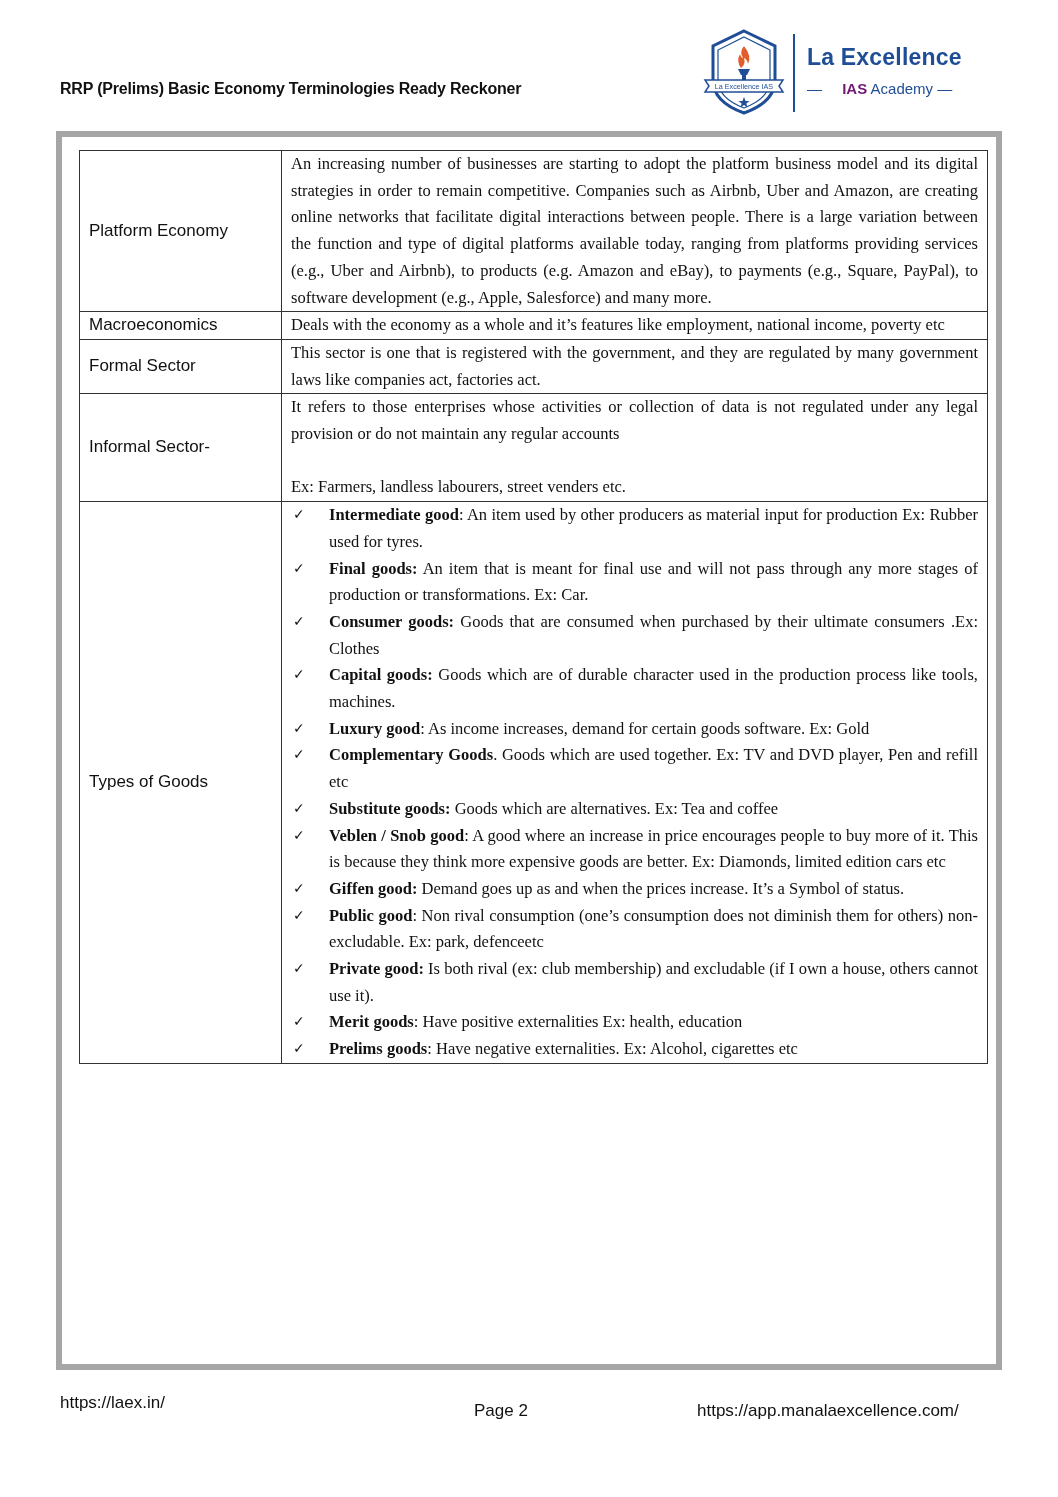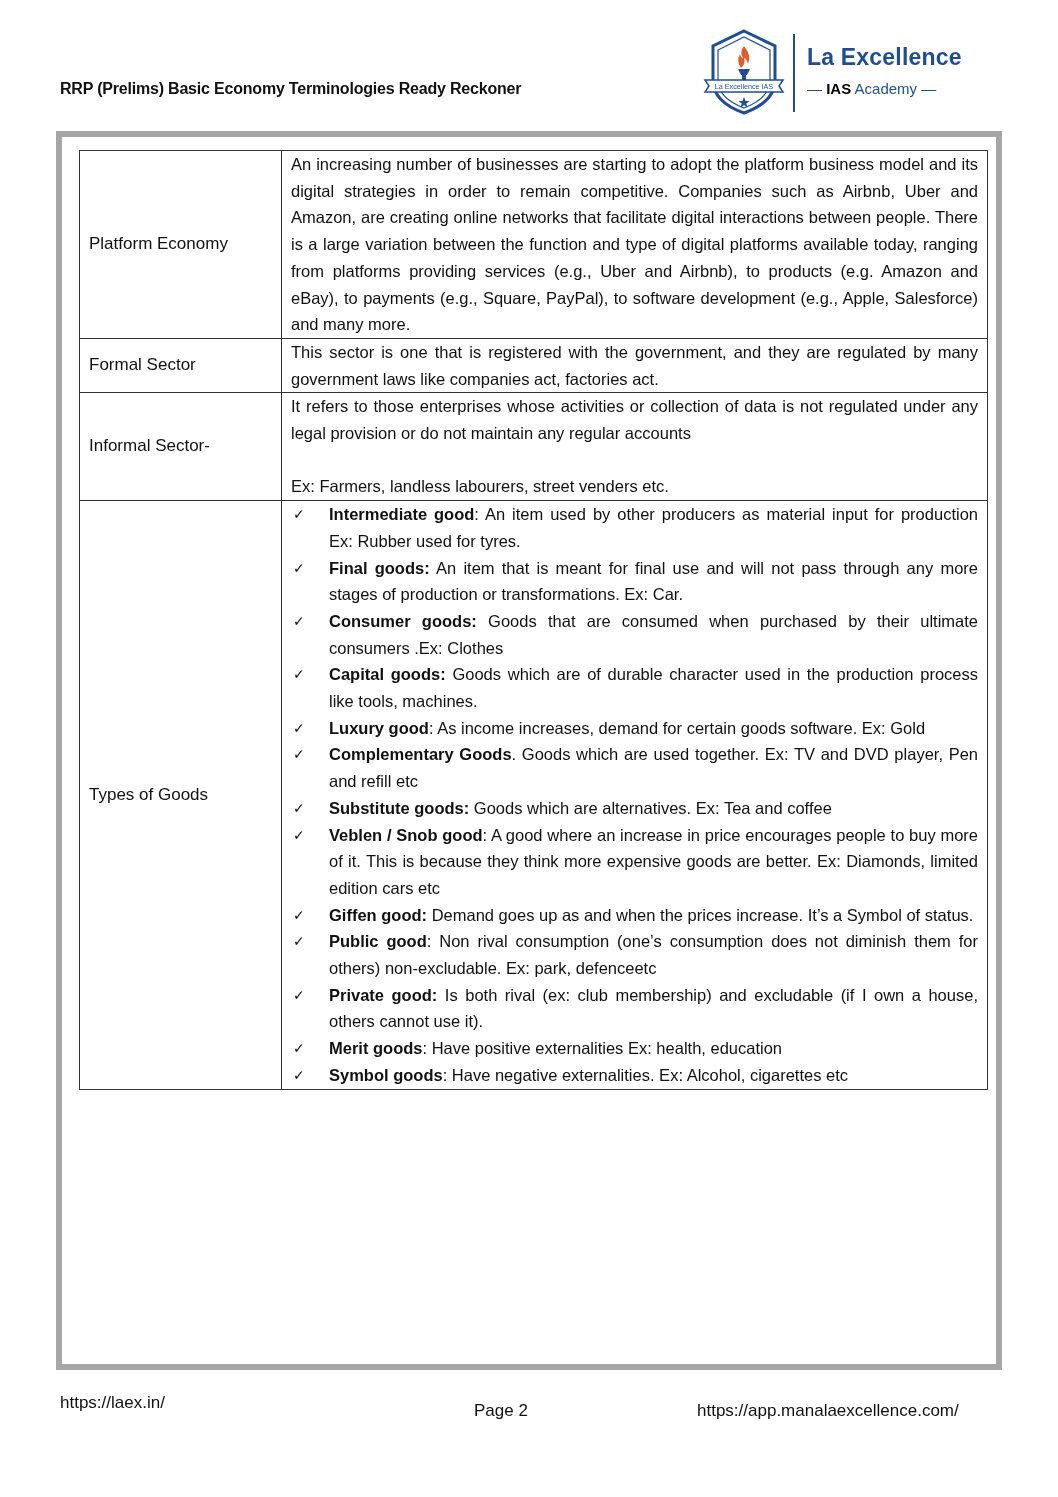--- a/index.html
+++ b/index.html
@@ -7,30 +7,30 @@
          font-family: "Liberation Sans", "DejaVu Sans", sans-serif; color: #111; }
 
   .doc-title { position: absolute; left: 60px; top: 80px; font-size: 16px; font-weight: bold;
                letter-spacing: -0.2px; color: #111; }
 
   .logo { position: absolute; left: 703px; top: 28px; width: 272px; height: 88px; }
   .logo .badge { position: absolute; left: 0; top: 0; width: 82px; height: 88px; }
   .logo .divider { position: absolute; left: 90px; top: 6px; width: 2px; height: 78px; background: #1f4e96; }
   .logo .brand { position: absolute; left: 104px; top: 16px; font-size: 23px; color: #1f4e96; font-weight: bold; letter-spacing: 0.2px; }
   .logo .sub { position: absolute; left: 104px; top: 52px; font-size: 15px; color: #1f4e96; white-space: nowrap; }
-  .logo .sub .ias { color: #000000; font-weight: bold; }
+  .logo .sub .ias { color: #701a75; font-weight: bold; margin-left: 16px; }
 
   .frame { position: absolute; left: 56px; top: 131px; width: 934px; height: 1227px;
            border: 6px solid #a6a6a6; background: #fff; }
 
   table.terms { position: absolute; left: 17px; top: 13px; width: 909px; border-collapse: collapse;
                 font-size: 16.5px; line-height: 26.7px; }
   table.terms td { border: 1.2px solid #333; vertical-align: middle; padding: 0 9px; }
   td.term { width: 183px; font-size: 17px; }
-  td.def { text-align: justify; }
+  td.def { text-align: justify; font-family: Liberation Serif, serif; }
   td.def .para { display: block; }
   td.def .blank { display: block; height: 26.7px; }
 
   ul.ticks { list-style: none; margin: 0; padding: 0; }
   ul.ticks li { position: relative; padding-left: 38px; text-align: justify; }
   ul.ticks li .tick { position: absolute; left: 2px; top: 0; font-size: 14px; }
   ul.ticks li .name { font-weight: bold; }
 
   .footer { position: absolute; top: 1393px; font-size: 17px; color: #111; }
   .footer.left { left: 60px; }
@@ -66,20 +66,26 @@
 <div class="frame">
   <table class="terms">
     <tbody>
       <tr>
         <td class="term">Platform Economy</td>
         <td class="def">
           <span class="para">An increasing number of businesses are starting to adopt the platform business model and its digital strategies in order to remain competitive. Companies such as Airbnb, Uber and Amazon, are creating online networks that facilitate digital interactions between people. There is a large variation between the function and type of digital platforms available today, ranging from platforms providing services (e.g., Uber and Airbnb), to products (e.g. Amazon and eBay), to payments (e.g., Square, PayPal), to software development (e.g., Apple, Salesforce) and many more.</span>
         </td>
       </tr>
       <tr>
+        <td class="term">Macroeconomics</td>
+        <td class="def">
+          <span class="para">Deals with the economy as a whole and it’s features like employment, national income, poverty etc</span>
+        </td>
+      </tr>
+      <tr>
         <td class="term">Formal Sector</td>
         <td class="def">
           <span class="para">This sector is one that is registered with the government, and they are regulated by many government laws like companies act, factories act.</span>
         </td>
       </tr>
       <tr>
         <td class="term">Informal Sector-</td>
         <td class="def">
           <span class="para">It refers to those enterprises whose activities or collection of data is not regulated under any legal provision or do not maintain any regular accounts</span>
           <span class="blank"></span>
@@ -95,21 +101,21 @@
             <li><span class="tick">✓</span><span class="name">Consumer goods:</span><span> Goods that are consumed when purchased by their ultimate consumers .Ex: Clothes</span></li>
             <li><span class="tick">✓</span><span class="name">Capital goods:</span><span> Goods which are of durable character used in the production process like tools, machines.</span></li>
             <li><span class="tick">✓</span><span class="name">Luxury good</span><span>: As income increases, demand for certain goods software. Ex: Gold</span></li>
             <li><span class="tick">✓</span><span class="name">Complementary Goods</span><span>. Goods which are used together. Ex: TV and DVD player, Pen and refill etc</span></li>
             <li><span class="tick">✓</span><span class="name">Substitute goods:</span><span> Goods which are alternatives.  Ex: Tea and coffee</span></li>
             <li><span class="tick">✓</span><span class="name">Veblen / Snob good</span><span>: A good where an increase in price encourages people to buy more of it. This is because they think more expensive goods are better. Ex: Diamonds, limited edition cars etc</span></li>
             <li><span class="tick">✓</span><span class="name">Giffen good:</span><span> Demand goes up as and when the prices increase. It’s a Symbol of status.</span></li>
             <li><span class="tick">✓</span><span class="name">Public good</span><span>: Non rival consumption (one’s consumption does not diminish them for others) non-excludable. Ex: park, defenceetc</span></li>
             <li><span class="tick">✓</span><span class="name">Private good:</span><span> Is both rival (ex: club membership) and excludable (if I own a house, others cannot use it).</span></li>
             <li><span class="tick">✓</span><span class="name">Merit goods</span><span>: Have positive externalities Ex: health, education</span></li>
-            <li><span class="tick">✓</span><span class="name">Symbol goods</span><span>: Have negative externalities. Ex: Alcohol, cigarettes etc</span></li>
+            <li><span class="tick">✓</span><span class="name">Prelims goods</span><span>: Have negative externalities. Ex: Alcohol, cigarettes etc</span></li>
           </ul>
         </td>
       </tr>
     </tbody>
   </table>
 </div>
 
 <div class="footer left">https://laex.in/</div>
 <div class="footer center">Page 2</div>
 <div class="footer right">https://app.manalaexcellence.com/</div>

